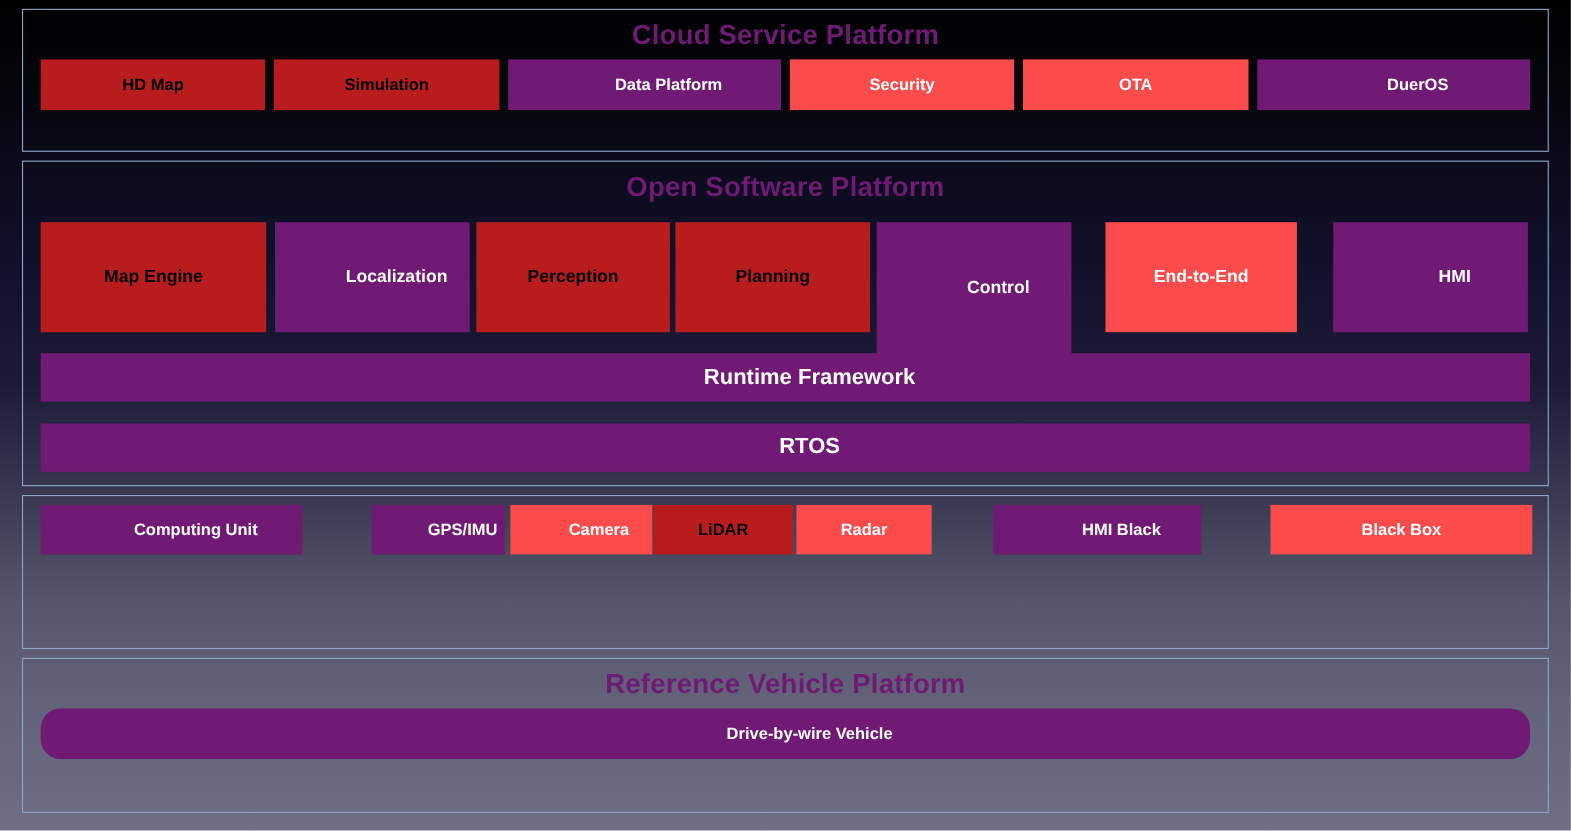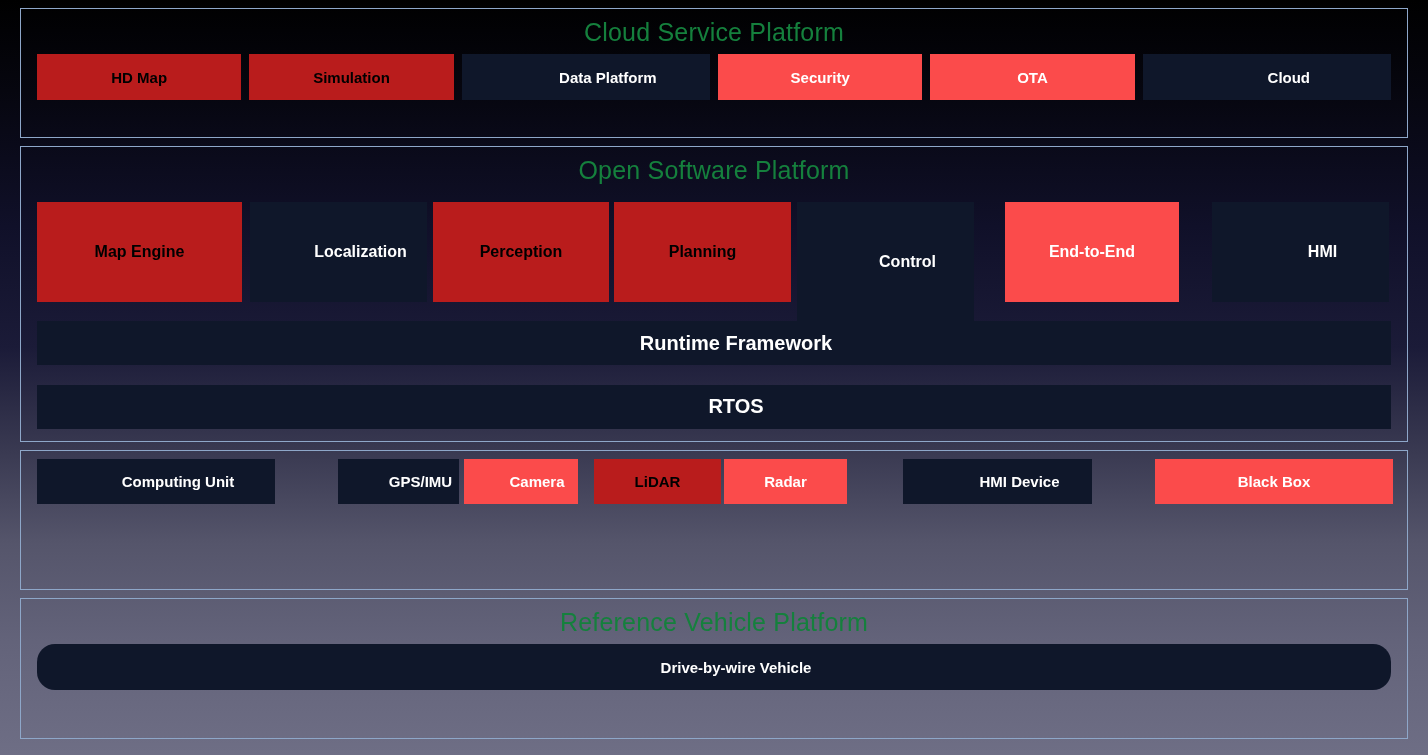--- a/index.html
+++ b/index.html
@@ -33,22 +33,22 @@
     border: 1px solid #8ea7c9;
     position: relative;
     padding: 8px 16px 12px 16px;
     display: flex;
     flex-direction: column;
   }
 
   .layer-title {
     width: 100%;
     text-align: center;
-    color: #15803d;
-    font-weight: normal;
+    color: #701a75;
+    font-weight: bold;
     font-size: 25px;
     letter-spacing: 0.2px;
     line-height: 1.25;
     padding-bottom: 6px;
     white-space: nowrap;
   }
 
   
   .layer-cloud    { height: 130px; }
   .layer-software { height: 296px; justify-content: space-between; }
@@ -86,21 +86,21 @@
     justify-content: center;
     font-size: 15px;
     font-weight: bold;
     text-align: center;
     line-height: 1.15;
     white-space: nowrap;
     border: 0;
     user-select: none;
   }
   .box.yellow { background: #b91c1c; color: #000000; }
-  .box.blue   { background: #0f172a; color: #ffffff; padding-left: 44px; }
+  .box.blue   { background: #701a75; color: #ffffff; padding-left: 44px; }
   .box.red    { background: #FB4B4B; color: #ffffff; }
 
   .row-modules .box { font-size: 16px; }
   .row-bar .box { font-size: 20px; }
   .row-vehicle .box { font-size: 15px; }
   .row-cloud .box { font-size: 15px; }
   .row-hardware .box { font-size: 15px; }
 
   
   .hw-abs { position: absolute; top: 0; height: 45px; }
@@ -111,21 +111,21 @@
 <div class="diagram">
 
   <section class="layer layer-cloud">
     <div class="layer-title">Cloud Service Platform</div>
     <div class="row row-cloud">
       <div class="box yellow" style="flex:1 1 0;">HD Map</div>
       <div class="box yellow" style="flex:1 1 0;">Simulation</div>
       <div class="box blue" style="flex:1 1 0;">Data Platform</div>
       <div class="box red" style="flex:1 1 0;">Security</div>
       <div class="box red" style="flex:1 1 0;">OTA</div>
-      <div class="box blue" style="flex:1 1 0;">Cloud</div>
+      <div class="box blue" style="flex:1 1 0;">DuerOS</div>
     </div>
   </section>
 
   <section class="layer layer-software">
     <div class="layer-title">Open Software Platform</div>
 
     <div class="row row-modules" style="position:relative;">
       <div class="box yellow" style="position:absolute;left:0px;width:205px;height:100px;">Map Engine</div>
       <div class="box blue" style="position:absolute;left:213px;width:177px;height:100px;">Localization</div>
       <div class="box yellow" style="position:absolute;left:396px;width:176px;height:100px;">Perception</div>
@@ -141,24 +141,24 @@
 
     <div class="row row-bar">
       <div class="box blue">RTOS</div>
     </div>
   </section>
 
   <section class="layer layer-hardware">
     <div class="row row-hardware">
       <div class="box blue hw-abs" style="left:0px;   width:238px;">Computing Unit</div>
       <div class="box blue hw-abs" style="left:301px; width:121px;">GPS/IMU</div>
-      <div class="box red hw-abs" style="left:427px; width:114px;padding-left:32px;">Camera</div>
+      <div class="box red hw-abs" style="left:427px; width:129px;padding-left:32px;">Camera</div>
       <div class="box yellow hw-abs" style="left:557px; width:127px;">LiDAR</div>
       <div class="box red hw-abs" style="left:687px; width:123px;">Radar</div>
-      <div class="box blue hw-abs" style="left:866px; width:189px;">HMI Device</div>
+      <div class="box blue hw-abs" style="left:866px; width:189px;">HMI Black</div>
       <div class="box red hw-abs" style="left:1118px;width:238px;">Black Box</div>
     </div>
   </section>
 
   <section class="layer layer-vehicle">
     <div class="layer-title">Reference Vehicle Platform</div>
     <div class="row row-vehicle">
       <div class="box blue">Drive-by-wire Vehicle</div>
     </div>
   </section>

